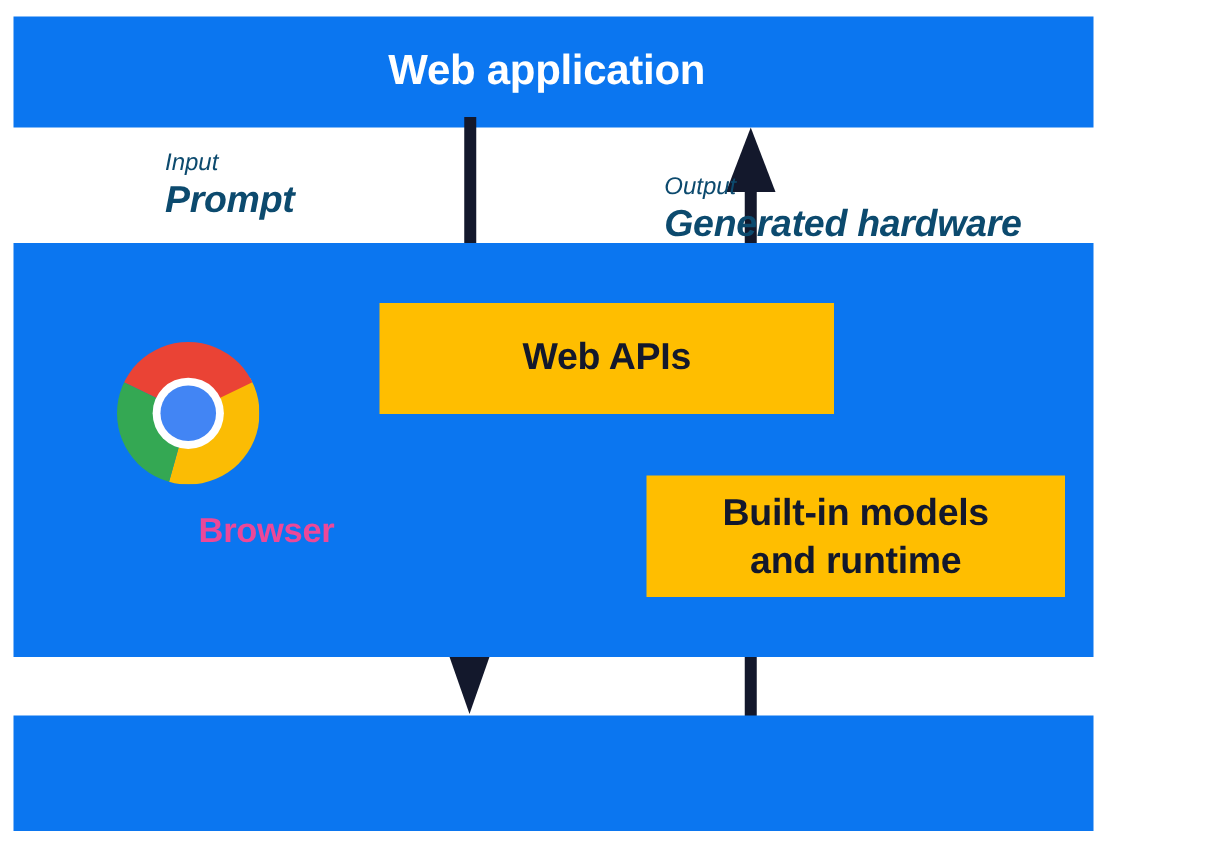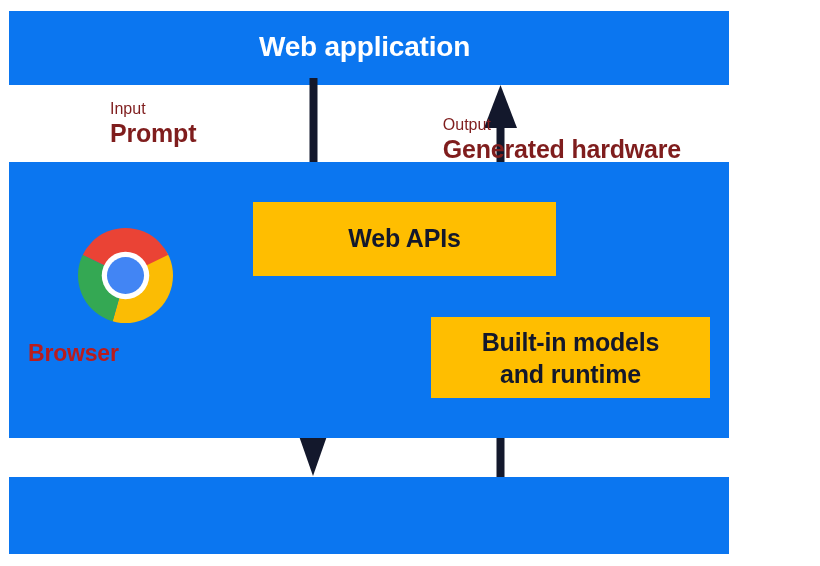--- a/index.html
+++ b/index.html
@@ -51,22 +51,23 @@
     font-size: 28px;
     letter-spacing: -0.2px;
     line-height: 1;
   }
   #web-application-title { top: 33px; }
   #local-hardware-title  { top: 502px; }
 
   
   .io-label {
     position: absolute;
-    color: #7f1d1d;
+    color: #0c4a6e;
     line-height: 1.18;
+    font-style: italic;
   }
   .io-label .io-kind {
     display: block;
     font-size: 16px;
     font-weight: normal;
   }
   .io-label .io-value {
     display: block;
     font-size: 25px;
     font-weight: bold;
@@ -97,22 +98,22 @@
     left: 78px;
     top: 228px;
     width: 95px;
     height: 95px;
   }
   #browser-label {
     position: absolute;
     left: 28px;
     top: 342px;
     width: 195px;
-    text-align: left;
-    color: #b91c1c;
+    text-align: right;
+    color: #ec4899;
     font-weight: bold;
     font-size: 23px;
     letter-spacing: -0.2px;
     line-height: 1;
   }
 
   
   .yellow-box {
     position: absolute;
     background: #ffbe00;

